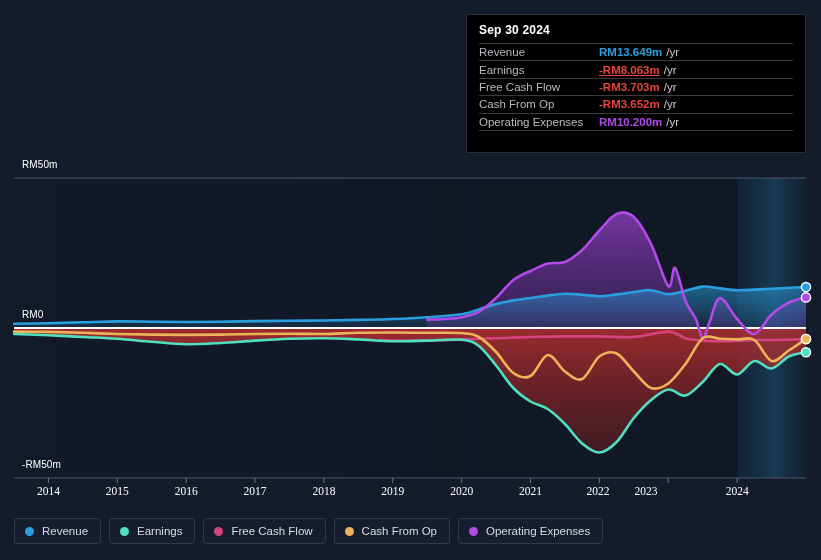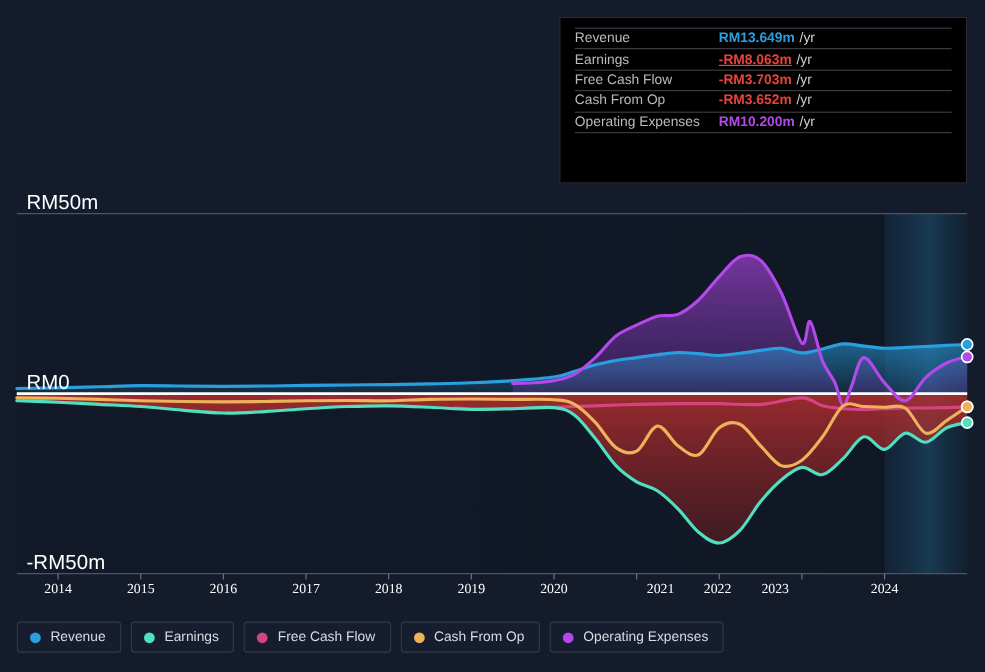--- a/index.html
+++ b/index.html
@@ -10,21 +10,21 @@
     overflow: hidden;
   }
   #root { position: relative; width: 821px; height: 560px; background: #141b2b; }
 
   
   #chart-area { position: absolute; left: 0; top: 0; width: 821px; height: 505px; }
   #plot-svg { position: absolute; left: 0; top: 0; }
 
   
   .ylabel {
-    position: absolute; color: #ffffff; font-size: 17px;
+    position: absolute; color: #ffffff; font-size: 10px;
     letter-spacing: .1px; white-space: nowrap;
   }
   #ylabel-top  { left: 22px; top: 159px; }
   #ylabel-zero { left: 22px; top: 309px; }
   #ylabel-bot  { left: 22px; top: 459px; }
 
   
   .xlabel {
     position: absolute; color: #ffffff; font-size: 11.5px;
     transform: translateX(-50%); top: 485px; white-space: nowrap; font-family: Liberation Serif, serif;
@@ -133,28 +133,29 @@
     <div class="ylabel" id="ylabel-bot">-RM50m</div>
 
     <div id="xlabels">
         <div class="xlabel" style="left: 48.4348px;">2014</div>
         <div class="xlabel" style="left: 117.304px;">2015</div>
         <div class="xlabel" style="left: 186.174px;">2016</div>
         <div class="xlabel" style="left: 255.043px;">2017</div>
         <div class="xlabel" style="left: 323.913px;">2018</div>
         <div class="xlabel" style="left: 392.783px;">2019</div>
         <div class="xlabel" style="left: 461.652px;">2020</div>
-        <div class="xlabel" style="left: 530.522px; margin-left: 20px;">2021</div>
+        <div class="xlabel" style="left: 530.522px;">2021</div>
         <div class="xlabel" style="left: 598px;">2022</div>
         <div class="xlabel" style="left: 646px;">2023</div>
         <div class="xlabel" style="left: 737.13px;">2024</div>
       </div>
   </div>
 
   <div id="tooltip">
+    <div id="tooltip-date">Sep 30 2024</div>
     <div id="tooltip-rows">
         <div class="tt-row">
           <span class="tt-label">Revenue</span>
           <span class="tt-value" style="color: rgb(42, 159, 224);">RM13.649m</span>
           <span class="tt-unit">/yr</span>
         </div>
         <div class="tt-row">
           <span class="tt-label">Earnings</span>
           <span class="tt-value" style="color: rgb(232, 68, 60); text-decoration: underline;">-RM8.063m</span>
           <span class="tt-unit">/yr</span>

